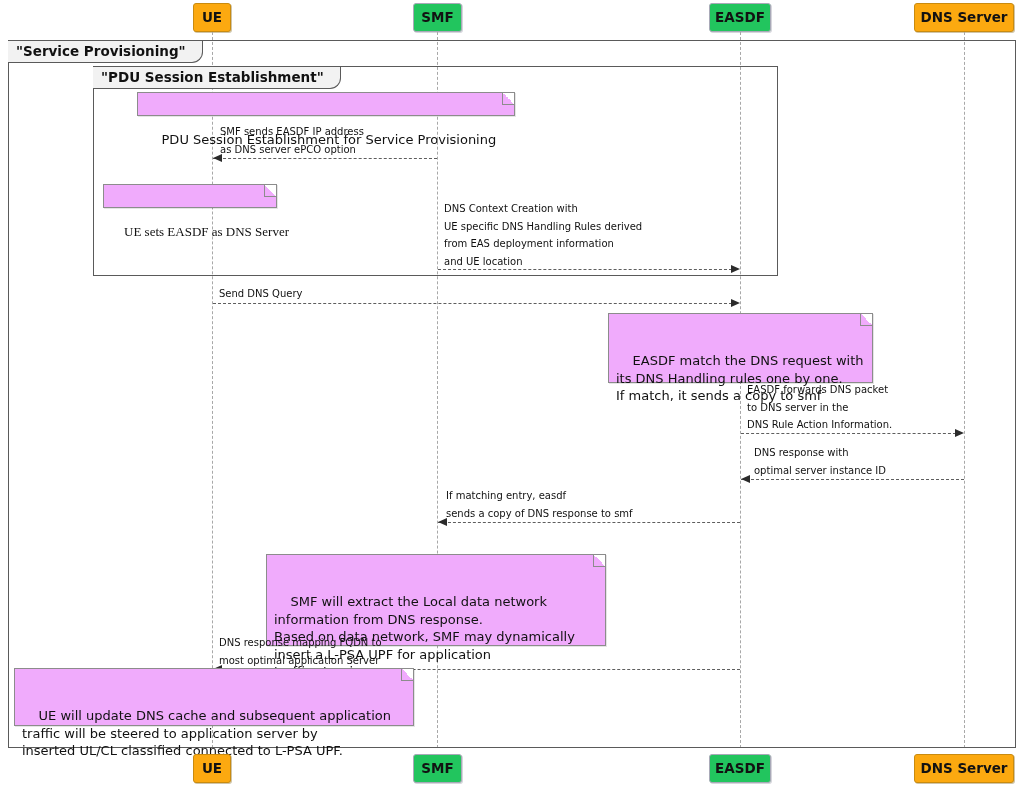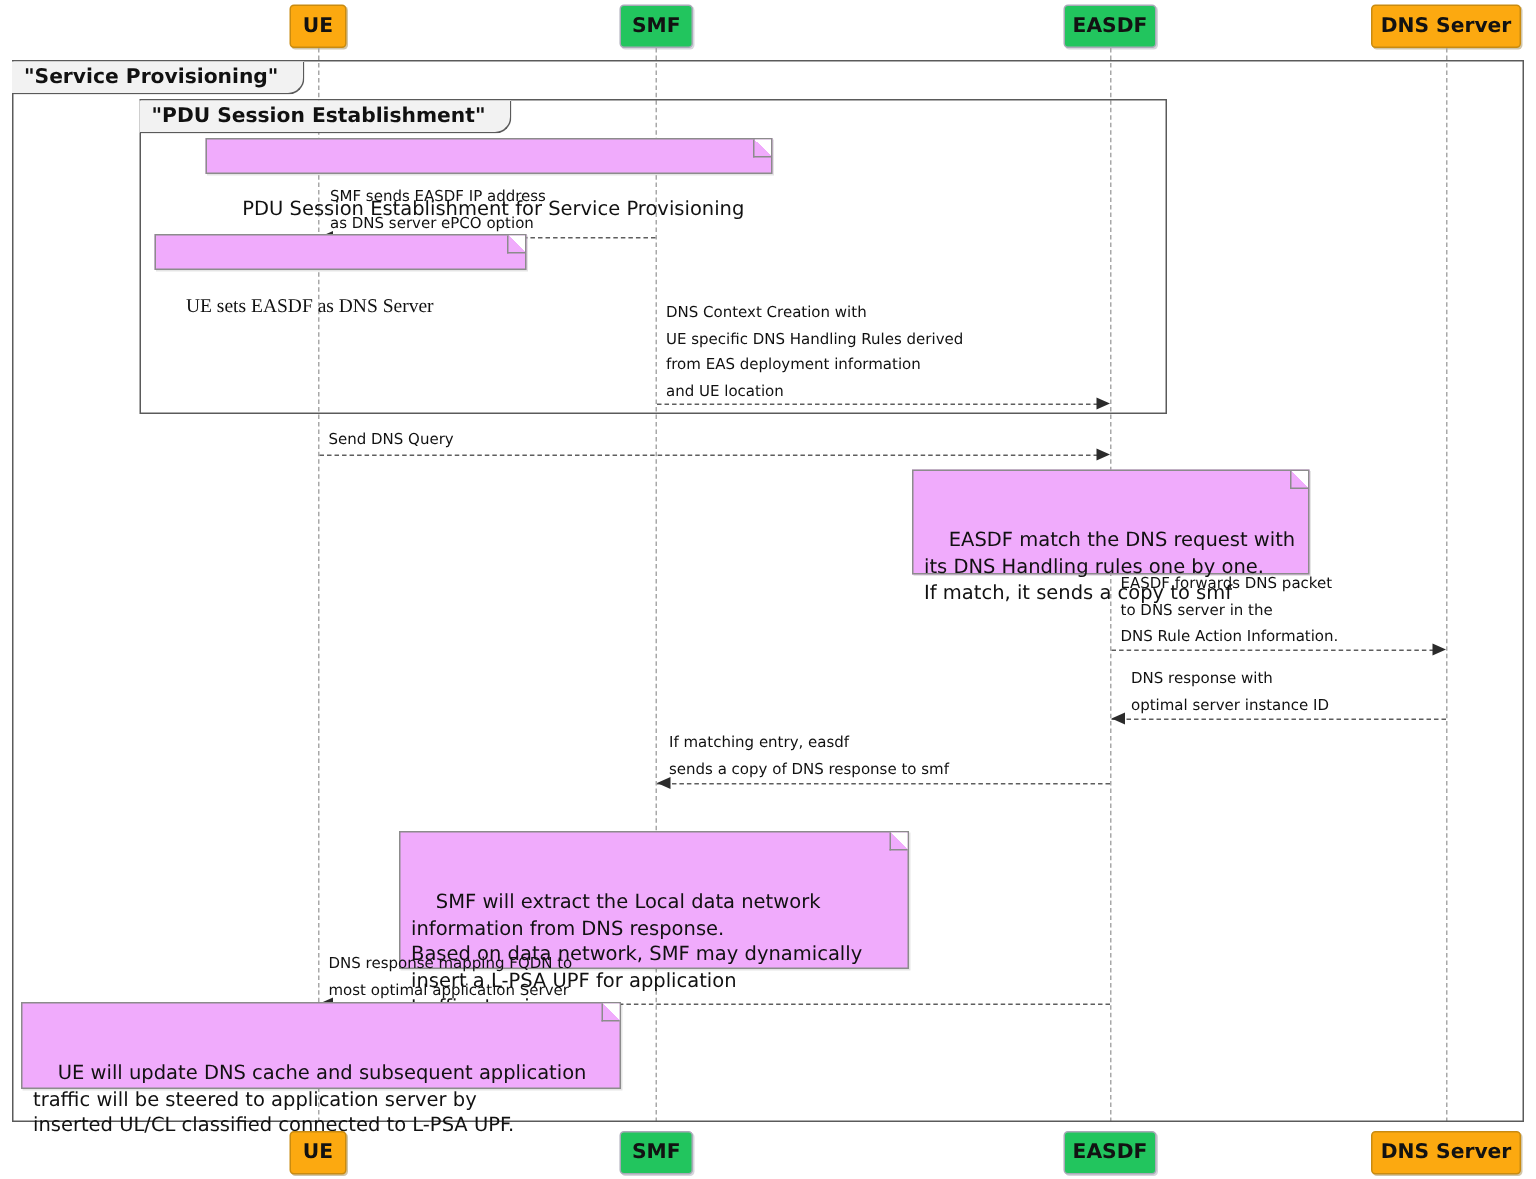--- a/index.html
+++ b/index.html
@@ -143,21 +143,21 @@
   <div class="note" style="left:137px;top:92px;width:378px;height:24px;">
     <span class="fold"></span>
     <span>PDU Session Establishment for Service Provisioning</span>
   </div>
 
   <div class="msg-label" style="left:220px;top:123px;">SMF sends EASDF IP address
 as DNS server ePCO option</div>
   <div class="msg-line" style="left:213px;top:158px;width:224px;"></div>
   <div class="arrow left" style="left:213px;top:154px;"></div>
 
-  <div class="note" style="left:103px;top:156px;width:248px;height:24px;font-family:Liberation Serif, serif;">
+  <div class="note" style="left:103px;top:184px;width:174px;height:24px;font-family:Liberation Serif, serif;">
     <span class="fold"></span>
     <span>UE sets EASDF as DNS Server</span>
   </div>
 
   <div class="msg-label" style="left:444px;top:200px;">DNS Context Creation with
 UE specific DNS Handling Rules derived
 from EAS deployment information
 and UE location</div>
   <div class="msg-line" style="left:438px;top:269px;width:294px;"></div>
   <div class="arrow right" style="left:731px;top:265px;"></div>

